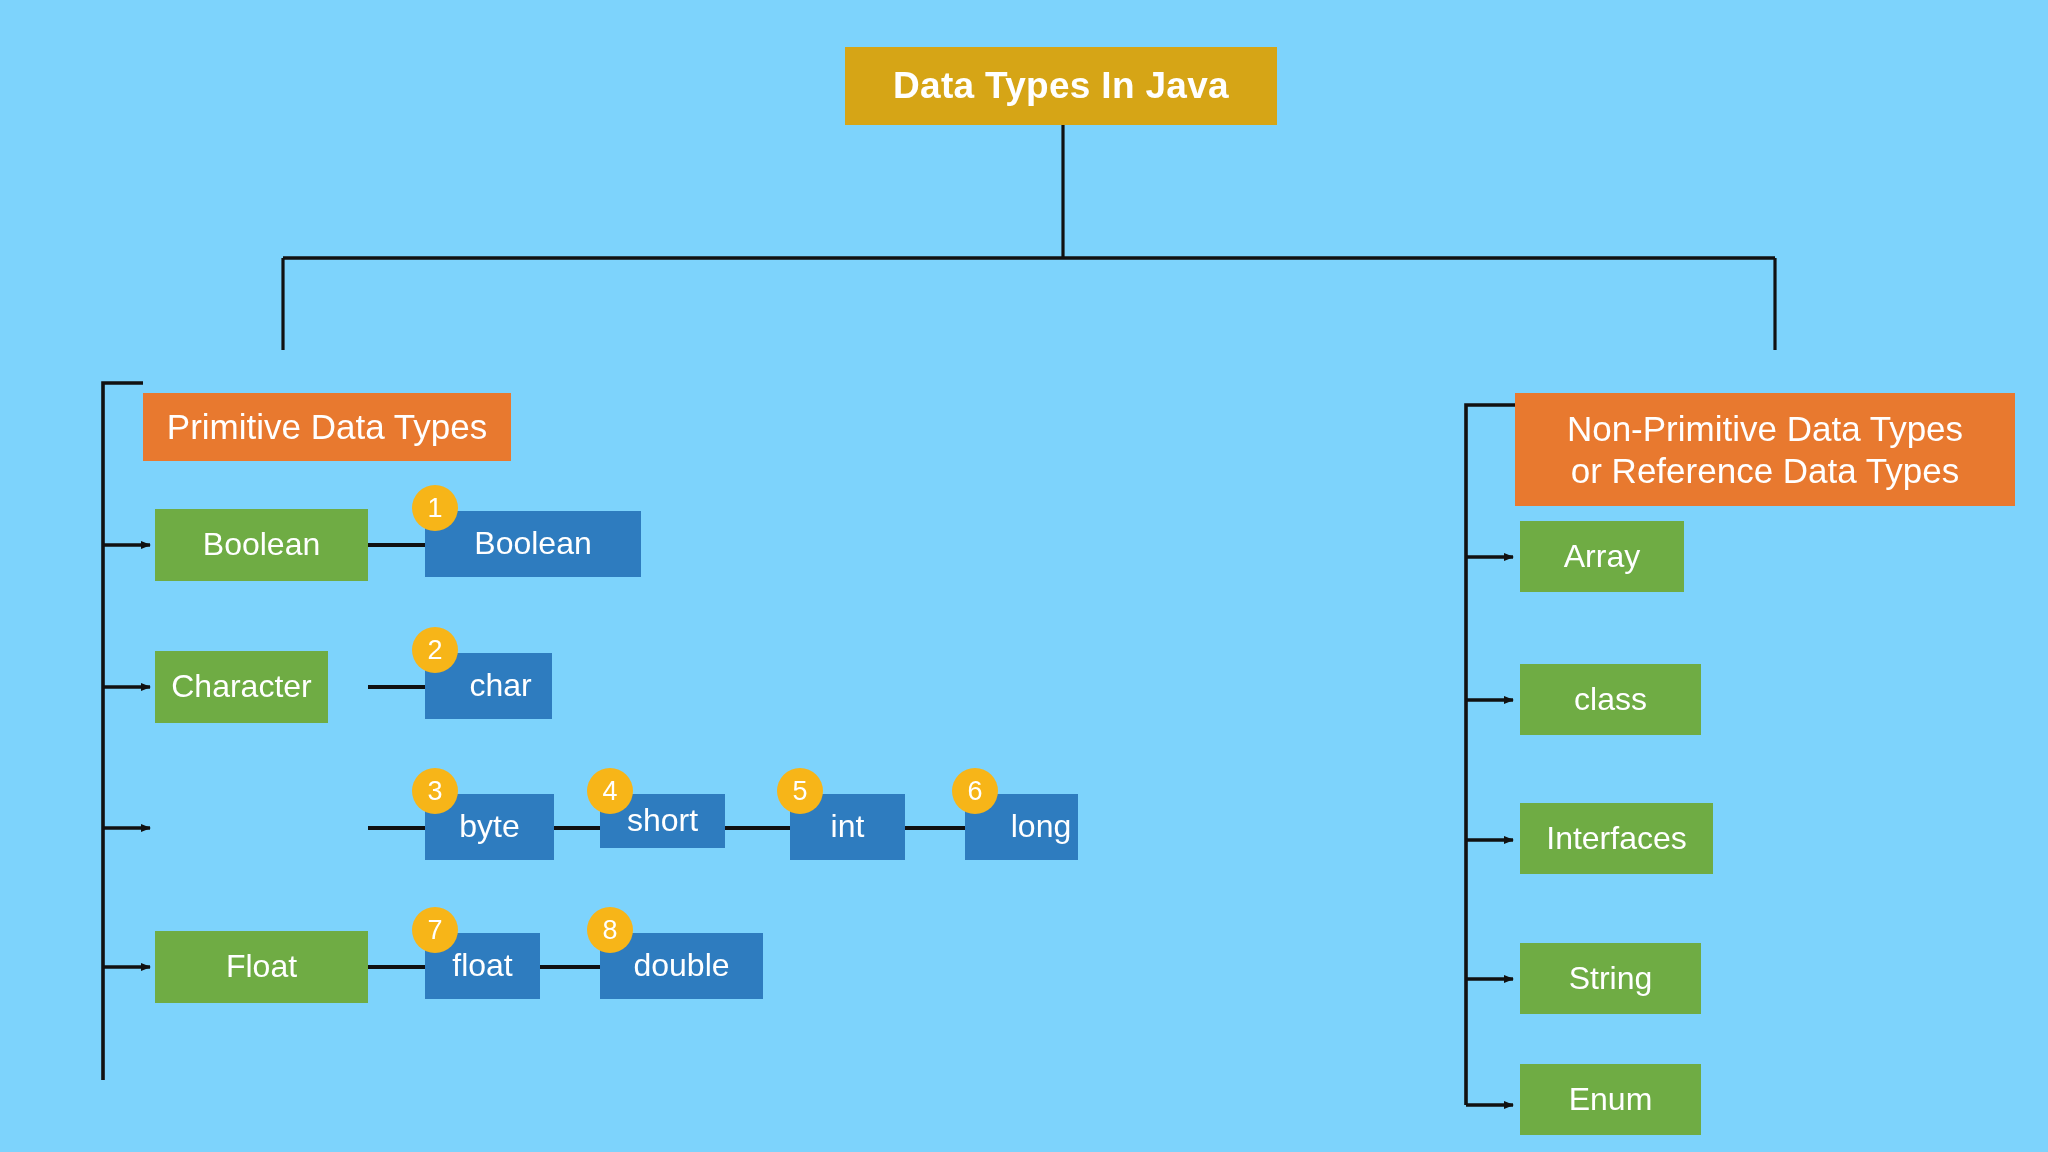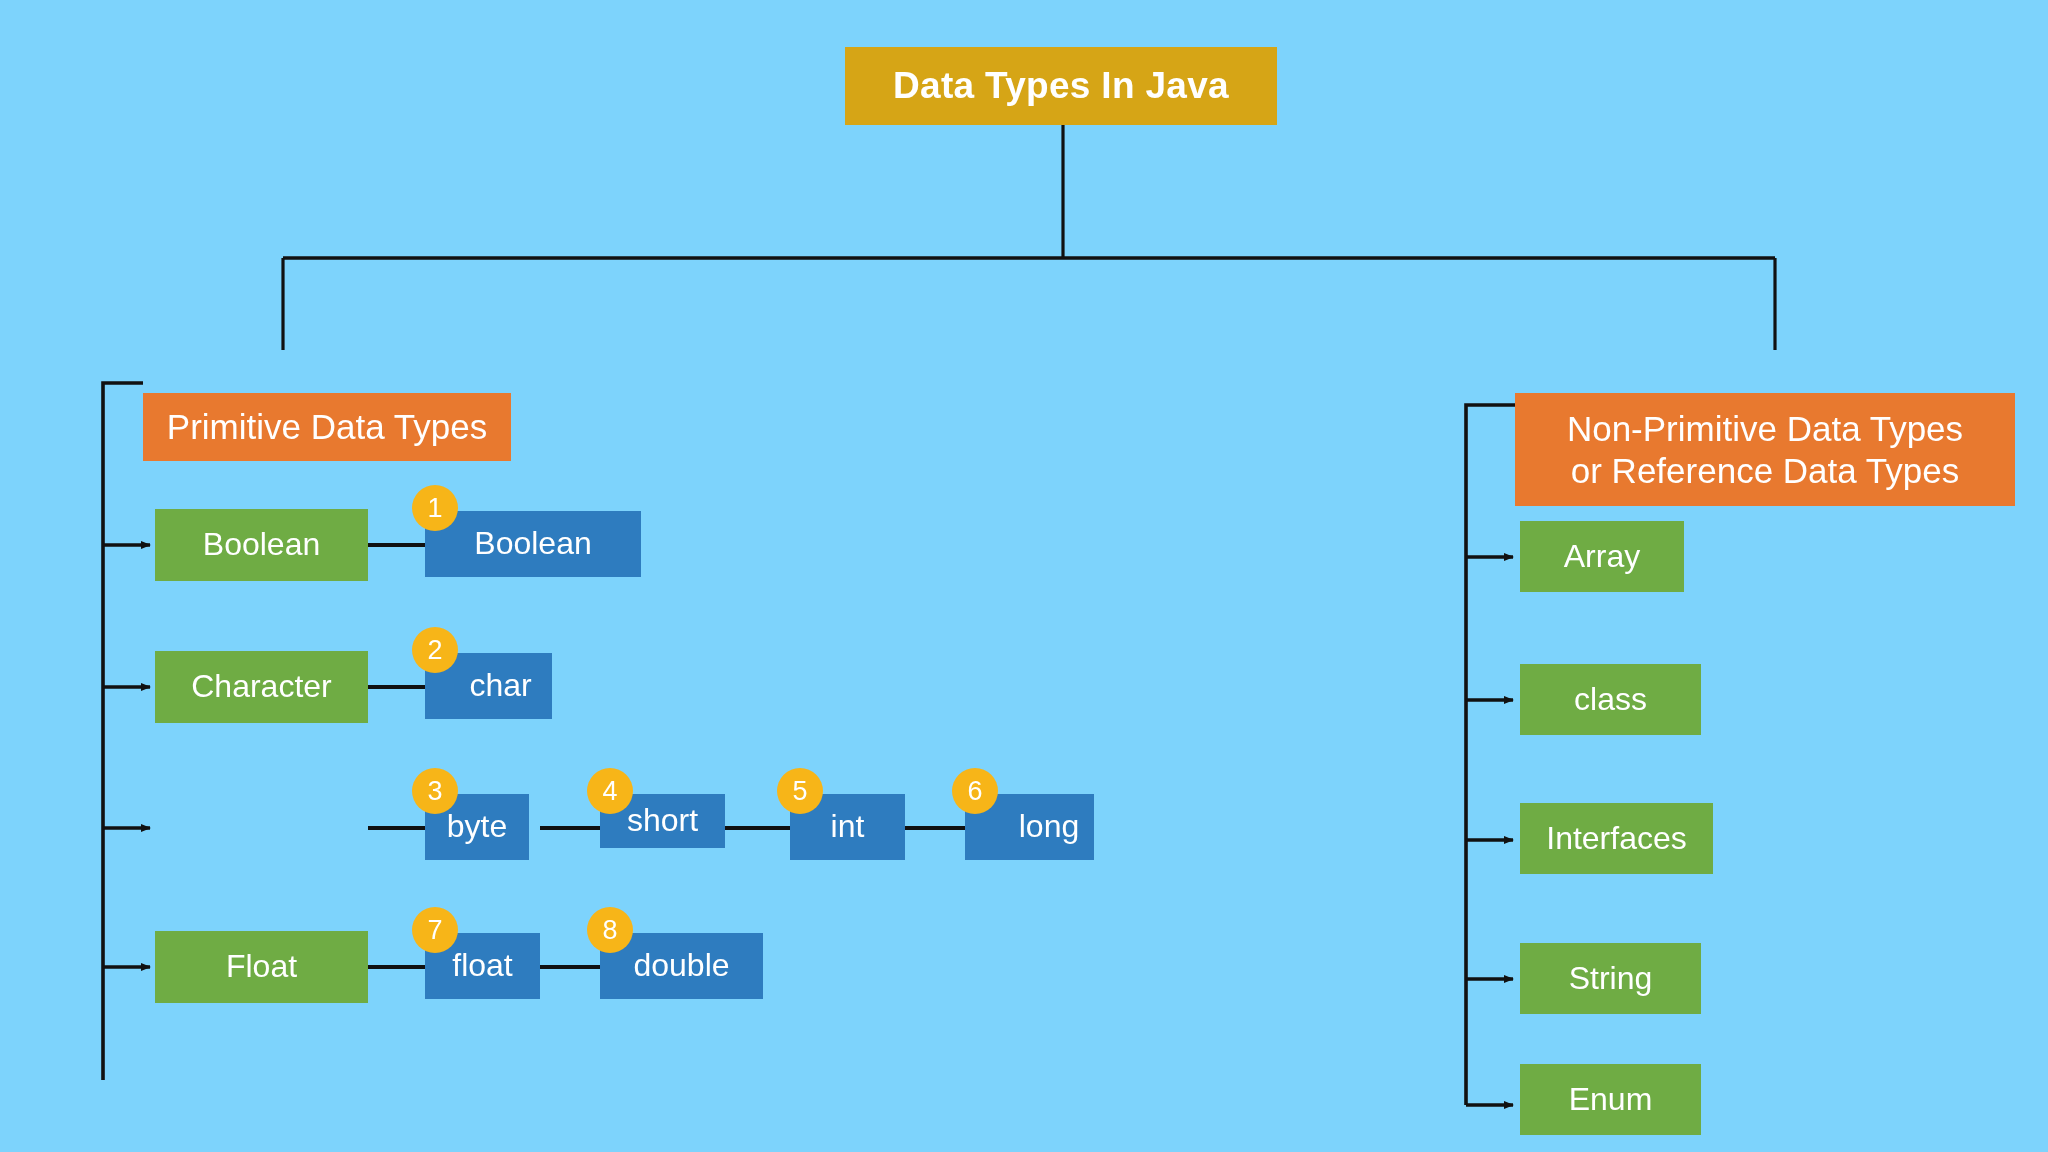--- a/index.html
+++ b/index.html
@@ -127,63 +127,63 @@
   </div>
 
   <div class="node node-cat" style="left:1515px; top:350px; width:500px; height:113px;">
     <span>Non-Primitive Data Types
 or Reference Data Types</span>
   </div>
 
   <div class="node node-green" style="left:155px; top:509px; width:213px; height:72px;">
     <span>Boolean</span>
   </div>
-  <div class="node node-green" style="left:155px; top:651px; width:213px; height:72px;">
+  <div class="node node-green" style="left:155px; top:651px; width:173px; height:72px;">
     <span>Character</span>
   </div>
   <div class="node node-green" style="left:155px; top:931px; width:213px; height:72px;">
     <span>Float</span>
   </div>
 
   <div class="node node-blue" style="left:425px; top:511px; width:216px; height:66px;">
     <span>Boolean</span>
   </div>
   <div class="badge" style="left:412px; top:485px;">
     <span>1</span>
   </div>
 
   <div class="node node-blue" style="left:425px; top:653px; width:127px; height:66px;padding-left:24px;">
     <span>char</span>
   </div>
   <div class="badge" style="left:412px; top:627px;">
     <span>2</span>
   </div>
 
-  <div class="node node-blue" style="left:425px; top:794px; width:104px; height:66px;">
+  <div class="node node-blue" style="left:425px; top:794px; width:129px; height:66px;">
     <span>byte</span>
   </div>
   <div class="badge" style="left:412px; top:768px;">
     <span>3</span>
   </div>
 
   <div class="node node-blue" style="left:600px; top:794px; width:125px; height:54px;">
     <span>short</span>
   </div>
   <div class="badge" style="left:587px; top:768px;">
     <span>4</span>
   </div>
 
   <div class="node node-blue" style="left:790px; top:794px; width:115px; height:66px;">
     <span>int</span>
   </div>
   <div class="badge" style="left:777px; top:768px;">
     <span>5</span>
   </div>
 
-  <div class="node node-blue" style="left:965px; top:794px; width:129px; height:66px;padding-left:39px;">
+  <div class="node node-blue" style="left:965px; top:794px; width:113px; height:66px;padding-left:39px;">
     <span>long</span>
   </div>
   <div class="badge" style="left:952px; top:768px;">
     <span>6</span>
   </div>
 
   <div class="node node-blue" style="left:425px; top:933px; width:115px; height:66px;">
     <span>float</span>
   </div>
   <div class="badge" style="left:412px; top:907px;">

